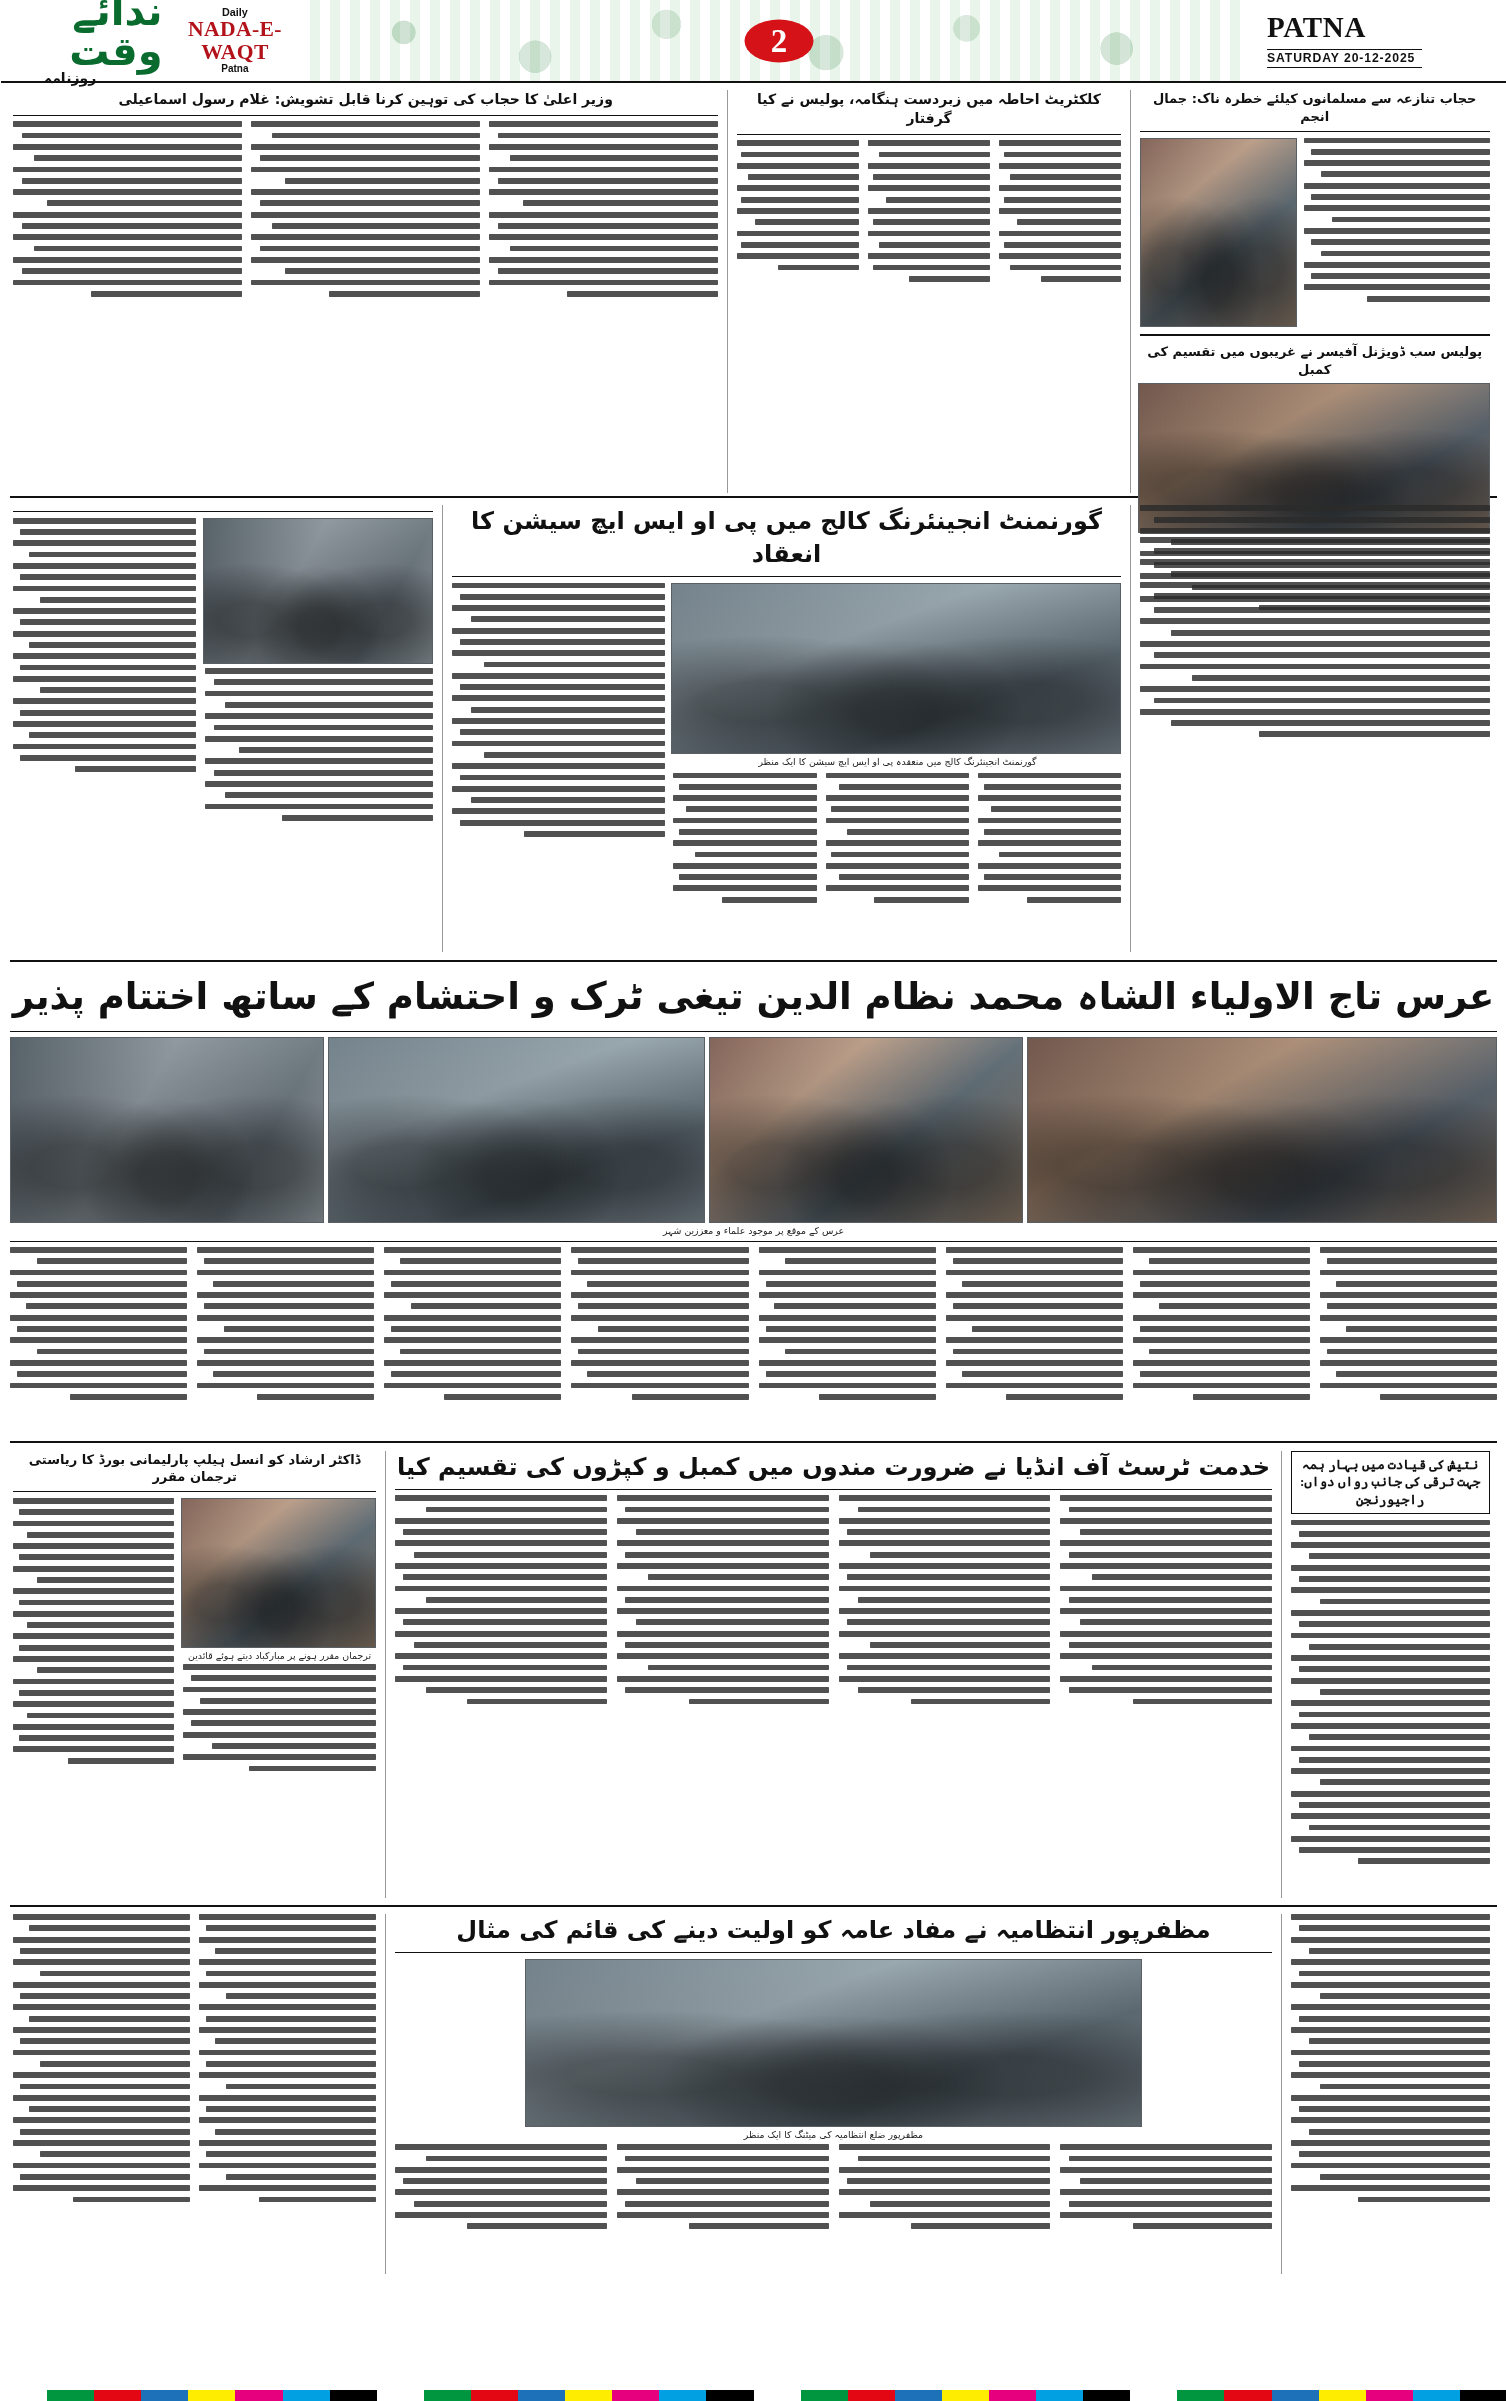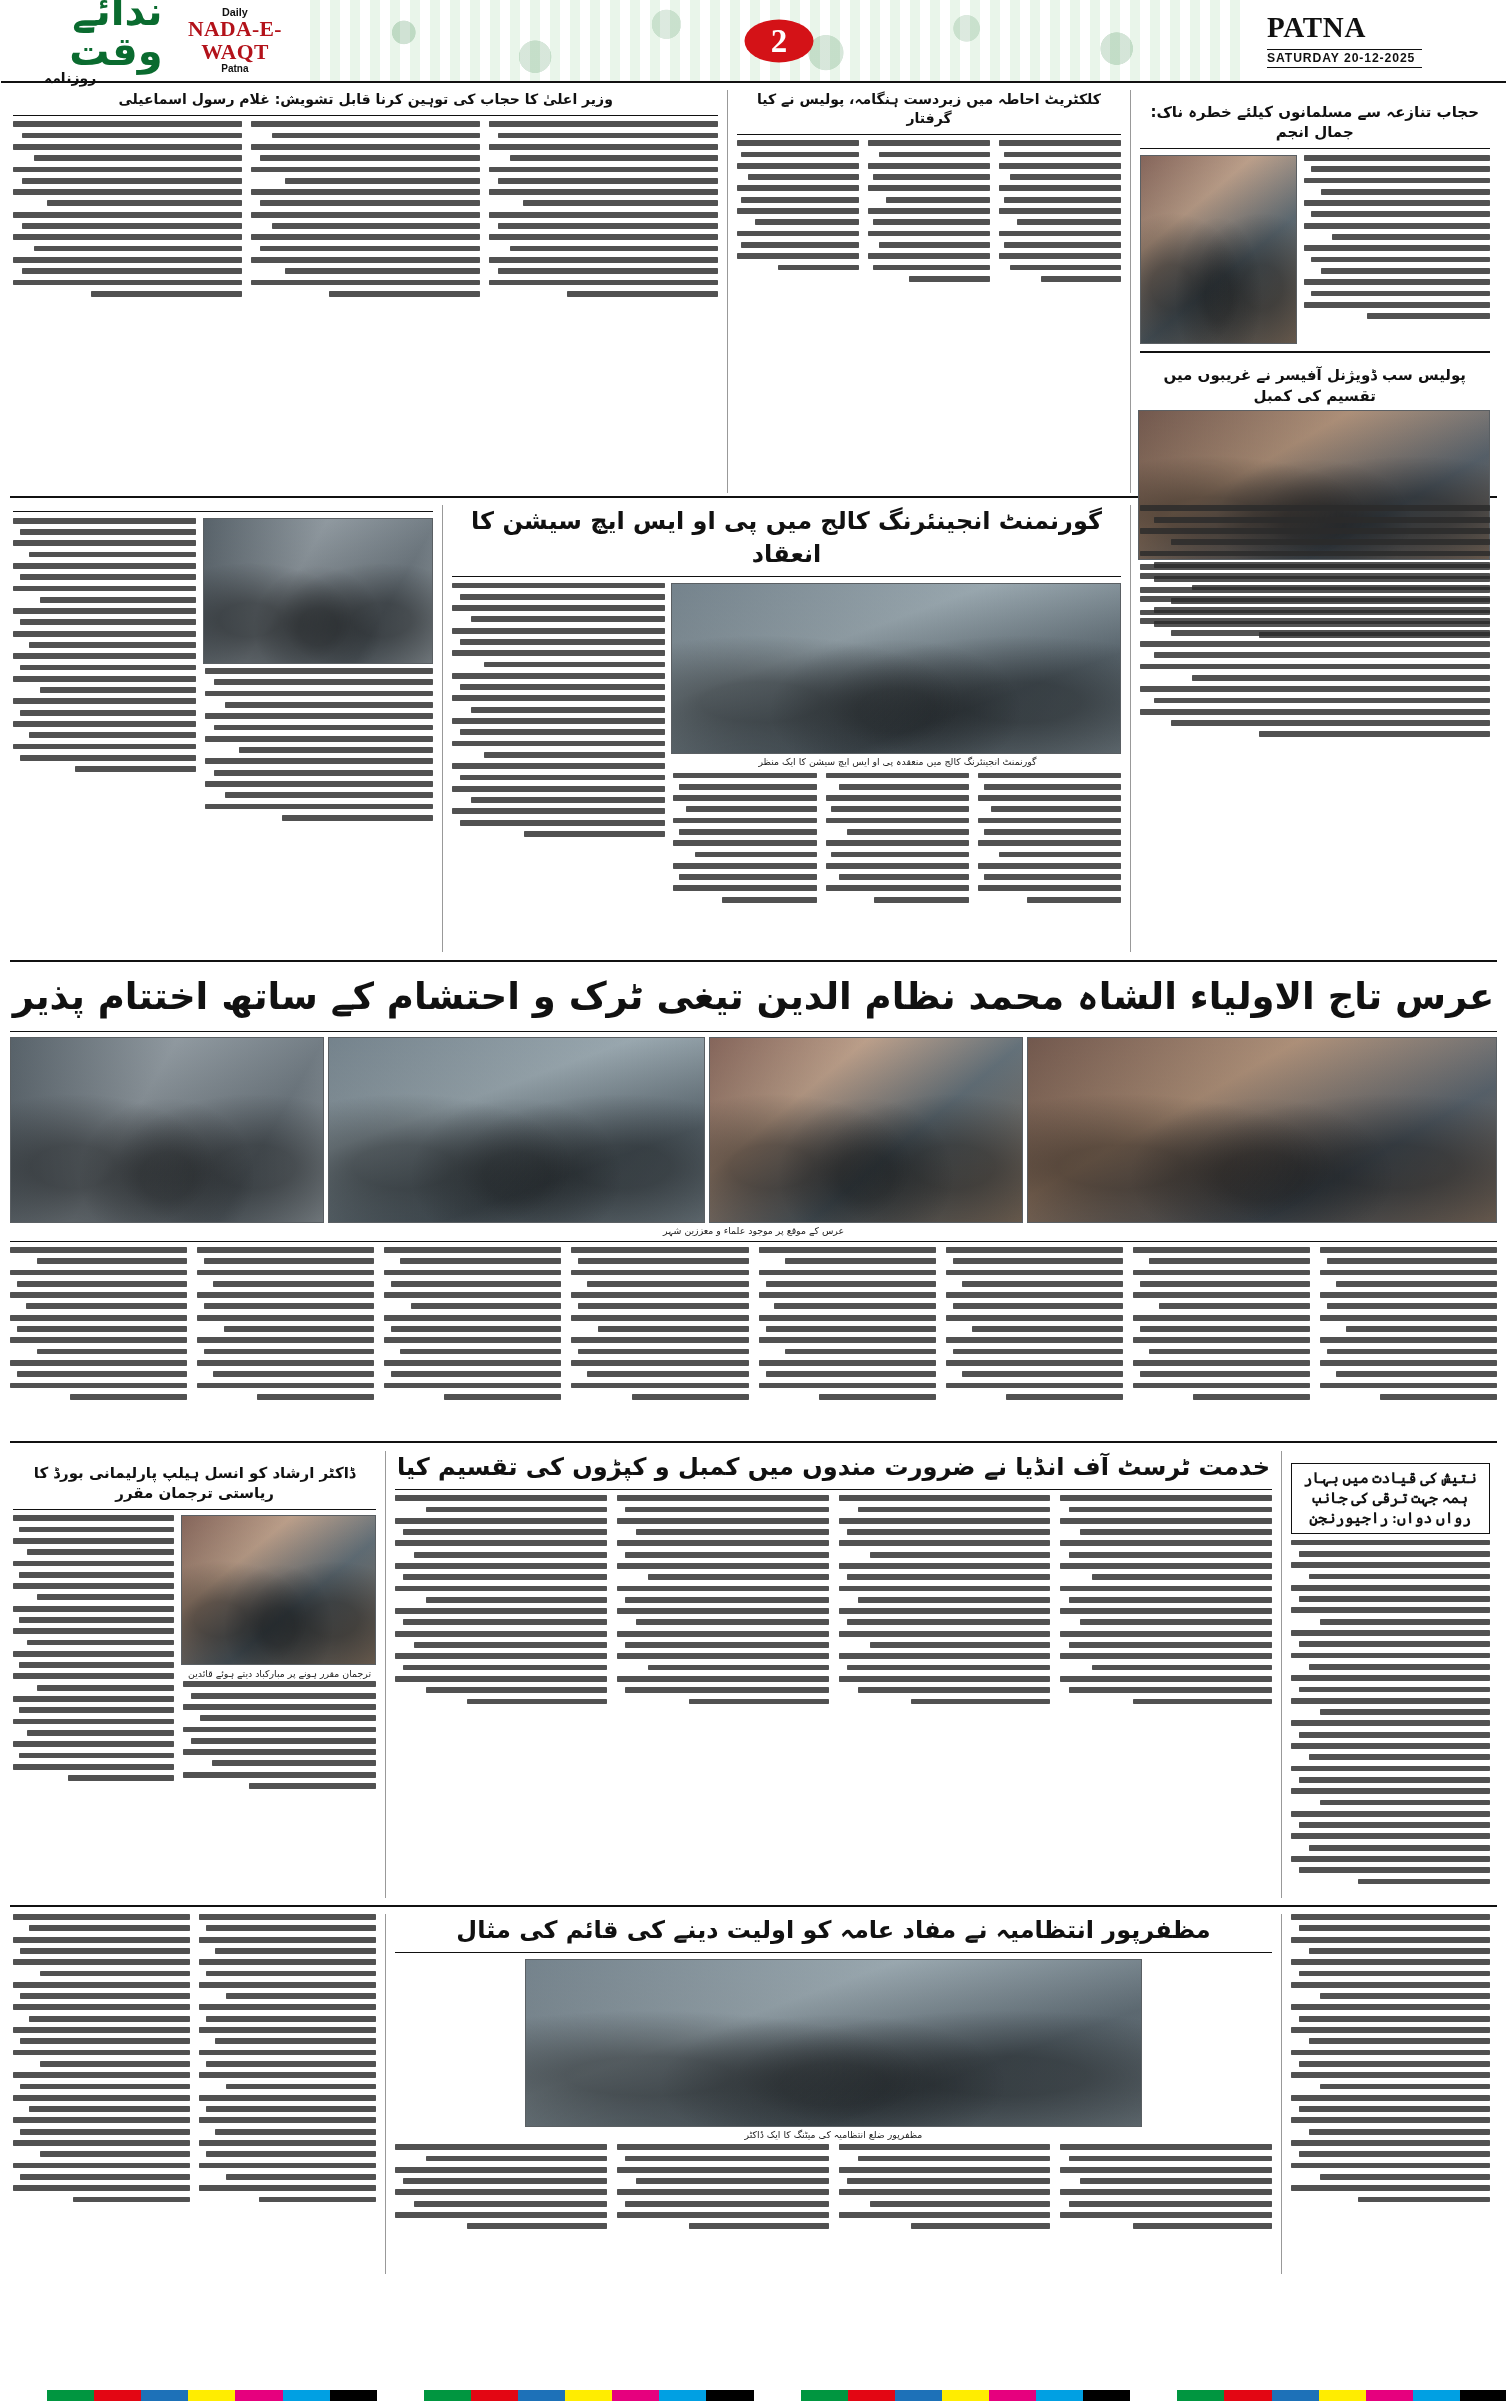--- a/index.html
+++ b/index.html
@@ -47,21 +47,21 @@
   .hr{height:0.7px;background:#111;margin:5.8px 0;}
   .hr2{height:2.2px;background:#111;margin:7.2px 0;}
 
   
   .urdu{font-size:10.4px;line-height:1.62;text-align:justify;color:#1a1a1a;}
   .col{box-sizing:border-box;}
   .hl{font-weight:bold;color:#111;line-height:1.35;text-align:center;}
   .hl-xl{font-size:37px;}
   .hl-lg{font-size:24px;}
   .hl-md{font-size:14px;}
-  .hl-sm{font-size:15px;margin-top:12px;}
+  .hl-sm{font-size:13px;}
 
   
   .lines{display:block;}
   .lines i{display:block;height:6.5px;background:#2b2b2b;opacity:.82;margin:0 0 6px 0;border-radius:0.7px;}
   .lines i.s1{width:100%;}
   .lines i.s2{width:96%;}
   .lines i.s3{width:91%;}
   .lines i.s4{width:85%;}
   .lines i.s5{width:66%;}
   .lines.thin i{height:5.8px;margin-bottom:5.5px;}
@@ -794,21 +794,21 @@
             <i class="s4"></i>
             <i class="s1"></i>
             <i class="s5"></i>
         </div>
       </div>
 
       <div class="col" style="flex:1;padding:0 8.6px;border-left:0.7px solid #999;order:2;">
         <div class="hl hl-lg">مظفرپور انتظامیہ نے مفاد عامہ کو اولیت دینے کی قائم کی مثال</div>
         <div class="hr"></div>
         <div class="photo p1" style="width:70%;height:166px;margin:0 auto;"></div>
-        <div class="caption">مظفرپور ضلع انتظامیہ کی میٹنگ کا ایک ڈاکٹر</div>
+        <div class="caption">مظفرپور ضلع انتظامیہ کی میٹنگ کا ایک منظر</div>
         <div style="display:flex;gap:10px;margin-top:4.3px;">
           <div style="flex:1;" class="urdu lines thin">
               <i class="s1"></i>
               <i class="s2"></i>
               <i class="s1"></i>
               <i class="s3"></i>
               <i class="s1"></i>
               <i class="s2"></i>
               <i class="s1"></i>
               <i class="s5"></i>

